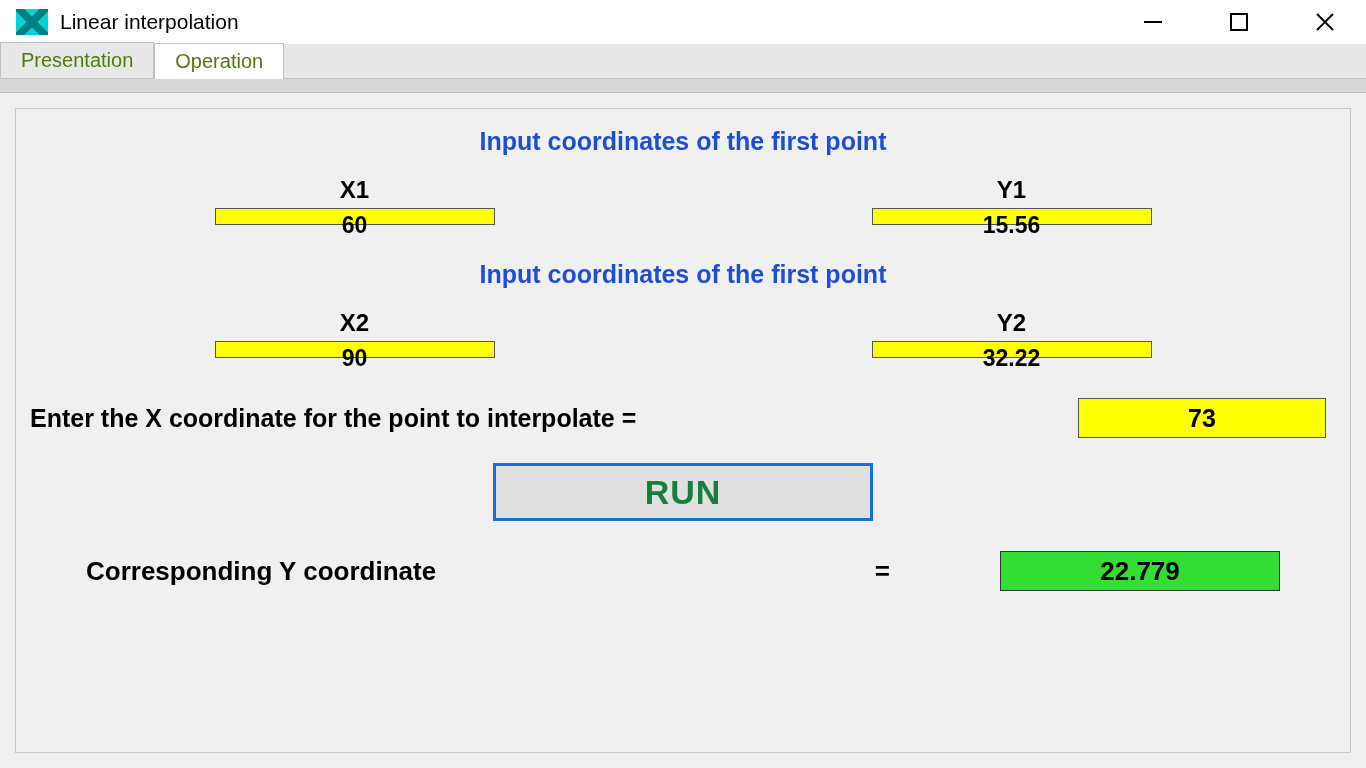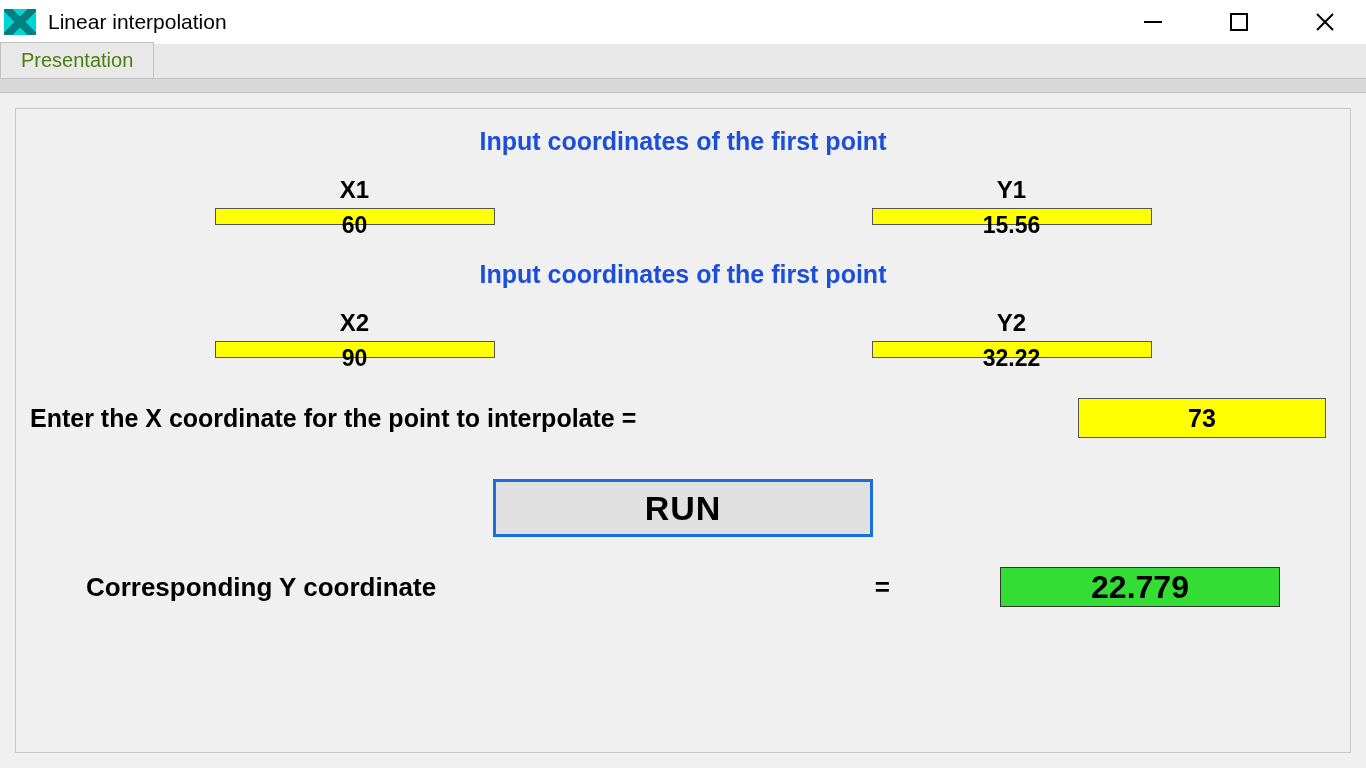--- a/index.html
+++ b/index.html
@@ -19,21 +19,21 @@
       width: 100%;
       height: 100%;
       display: flex;
       flex-direction: column;
     }
     .titlebar {
       display: flex;
       align-items: center;
       height: 44px;
       background: #fff;
-      padding: 0 8px 0 4px;
+      padding: 0 8px 0 16px;
     }
     .titlebar .app-icon {
       width: 32px;
       height: 26px;
       background: #00d4d4;
       margin-right: 12px;
       position: relative;
       flex-shrink: 0;
     }
     .titlebar .app-icon::before {
@@ -160,29 +160,28 @@
     .run-row {
       display: flex;
       justify-content: center;
       margin: 20px 0 30px 0;
     }
     .run-btn {
       width: 380px;
       height: 58px;
       background: #e0e0e0;
       border: 3px solid #1a6fd8;
-      color: #000000;
+      color: #15803d;
       font-weight: bold;
       font-size: 34px;
       cursor: pointer;
       display: flex;
       align-items: center;
       justify-content: center;
       letter-spacing: 1px;
-      margin-top: 16px;
     }
     .result-row {
       display: flex;
       align-items: center;
       padding: 0 60px;
     }
     .result-label {
       font-weight: bold;
       font-size: 26px;
     }
@@ -192,21 +191,21 @@
       margin: 0 30px 0 auto;
       transform: translateX(-80px);
     }
     .result-box {
       width: 280px;
       height: 40px;
       background: #33dd33;
       border: 1px solid #333;
       text-align: center;
       font-weight: bold;
-      font-size: 32px;
+      font-size: 26px;
       line-height: 38px;
     }
   </style>
 </head>
 <body>
 
 <div class="window">
   <div class="titlebar">
     <div class="app-icon"></div>
     <div class="title">Linear interpolation</div>
@@ -225,20 +224,21 @@
         <svg width="22" height="22" viewBox="0 0 22 22">
             <line x1="3" y1="3" x2="19" y2="19" stroke="#000" stroke-width="2"></line>
             <line x1="19" y1="3" x2="3" y2="19" stroke="#000" stroke-width="2"></line>
           </svg>
       </div>
     </div>
   </div>
 
   <div class="tabstrip">
     <div class="tab">Presentation</div>
+    <div class="tab active">Operation</div>
   </div>
 
   <div class="spacer-bar"></div>
 
   <div class="content">
     <div class="panel">
 
       <div class="section-title">Input coordinates of the first point</div>
 
       <div class="pair-row">

